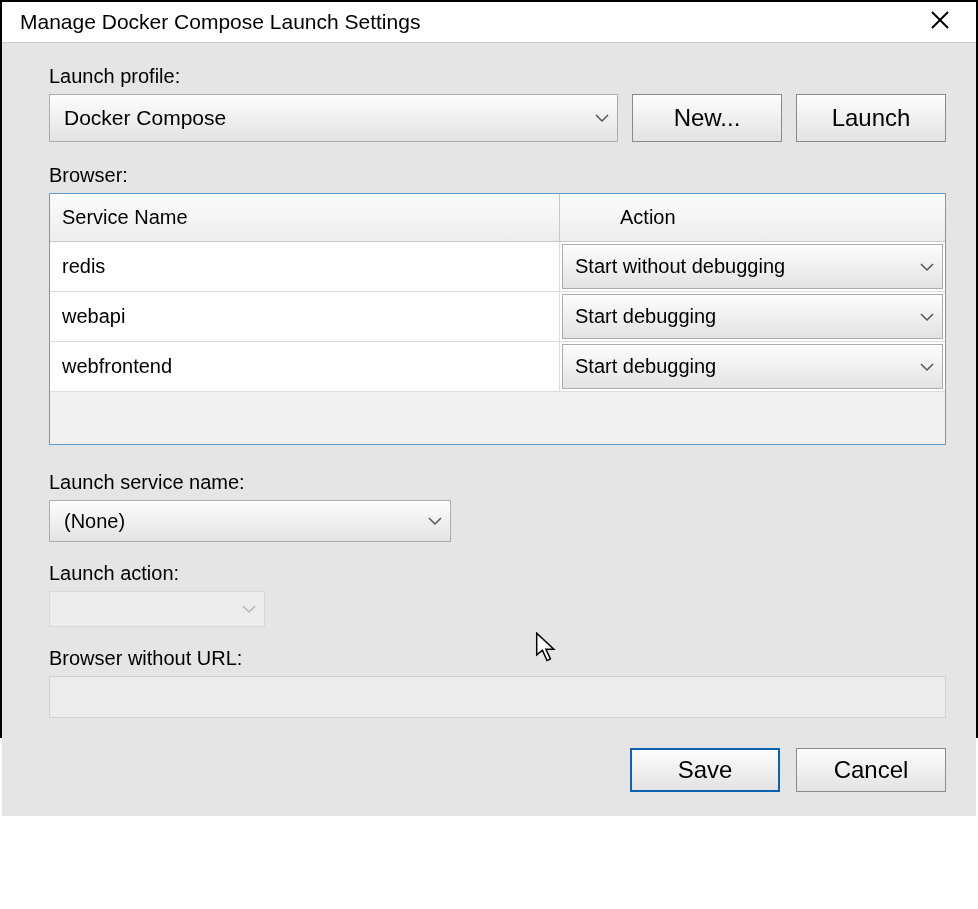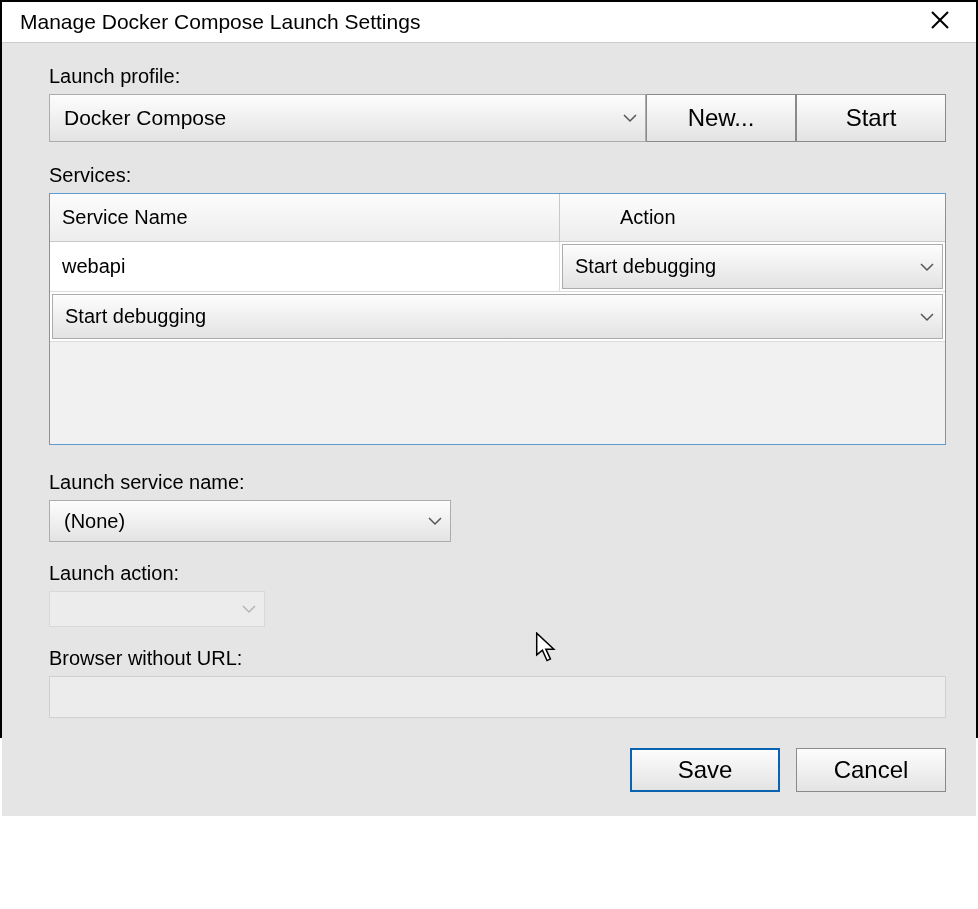--- a/index.html
+++ b/index.html
@@ -52,20 +52,21 @@
     flex-direction: column;
   }
   .label {
     font-size: 20px;
     color: #000;
     margin-bottom: 6px;
     cursor: default;
   }
   .row-profile {
     display: flex;
+    gap: 14px;
     align-items: stretch;
     margin-bottom: 22px;
   }
   .combo {
     position: relative;
     border: 1px solid #acacac;
     background: linear-gradient(#fdfdfd, #e3e3e3);
     height: 42px;
     display: flex;
     align-items: center;
@@ -219,47 +220,61 @@
         <span class="chev">
           <svg viewBox="0 0 14 10">
               <path d="M1 2 L7 8 L13 2" stroke="#555" stroke-width="1.5" fill="none"></path>
             </svg>
         </span>
       </div>
       <div class="btn">
         <span>New...</span>
       </div>
       <div class="btn">
-        <span>Start</span>
-      </div>
-    </div>
-
-    <div class="label">Services:</div>
+        <span>Launch</span>
+      </div>
+    </div>
+
+    <div class="label">Browser:</div>
     <div class="services-grid">
       <div class="grid-header">
         <div class="col col-name">Service Name</div>
         <div class="col col-action">Action</div>
       </div>
 
+      <div class="grid-row">
+        <div class="cell-name">redis</div>
+        <div class="cell-action">
+          <div class="cell-combo">
+            <span>Start without debugging</span>
+            <span class="chev">
+              <svg viewBox="0 0 14 10">
+                  <path d="M1 2 L7 8 L13 2" stroke="#555" stroke-width="1.5" fill="none"></path>
+                </svg>
+            </span>
+          </div>
+        </div>
+      </div>
 
       <div class="grid-row">
         <div class="cell-name">webapi</div>
         <div class="cell-action">
           <div class="cell-combo">
             <span>Start debugging</span>
             <span class="chev">
               <svg viewBox="0 0 14 10">
                   <path d="M1 2 L7 8 L13 2" stroke="#555" stroke-width="1.5" fill="none"></path>
                 </svg>
             </span>
           </div>
         </div>
       </div>
 
       <div class="grid-row">
+        <div class="cell-name">webfrontend</div>
         <div class="cell-action">
           <div class="cell-combo">
             <span>Start debugging</span>
             <span class="chev">
               <svg viewBox="0 0 14 10">
                   <path d="M1 2 L7 8 L13 2" stroke="#555" stroke-width="1.5" fill="none"></path>
                 </svg>
             </span>
           </div>
         </div>

